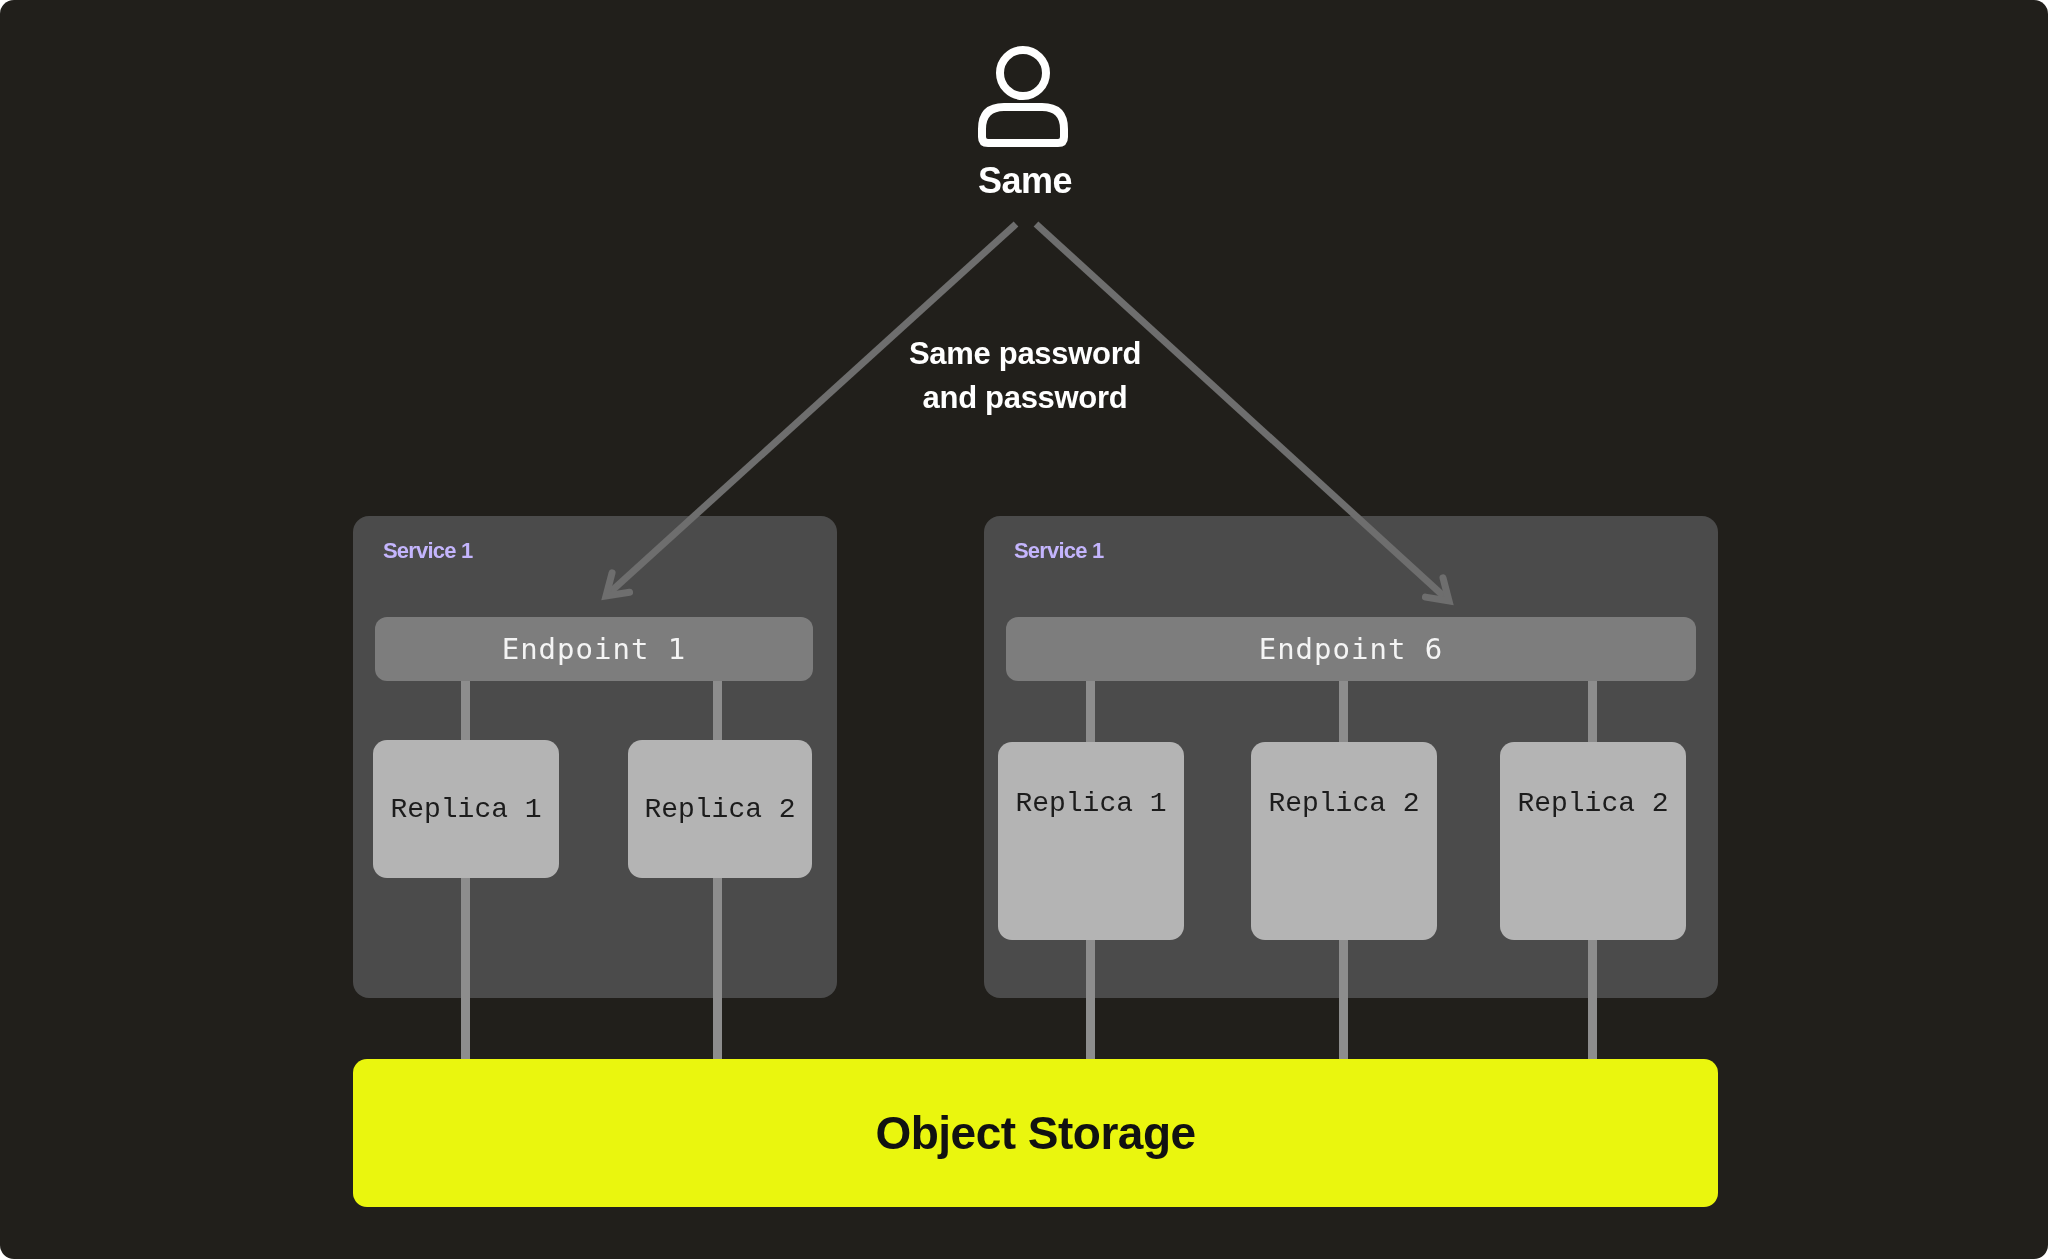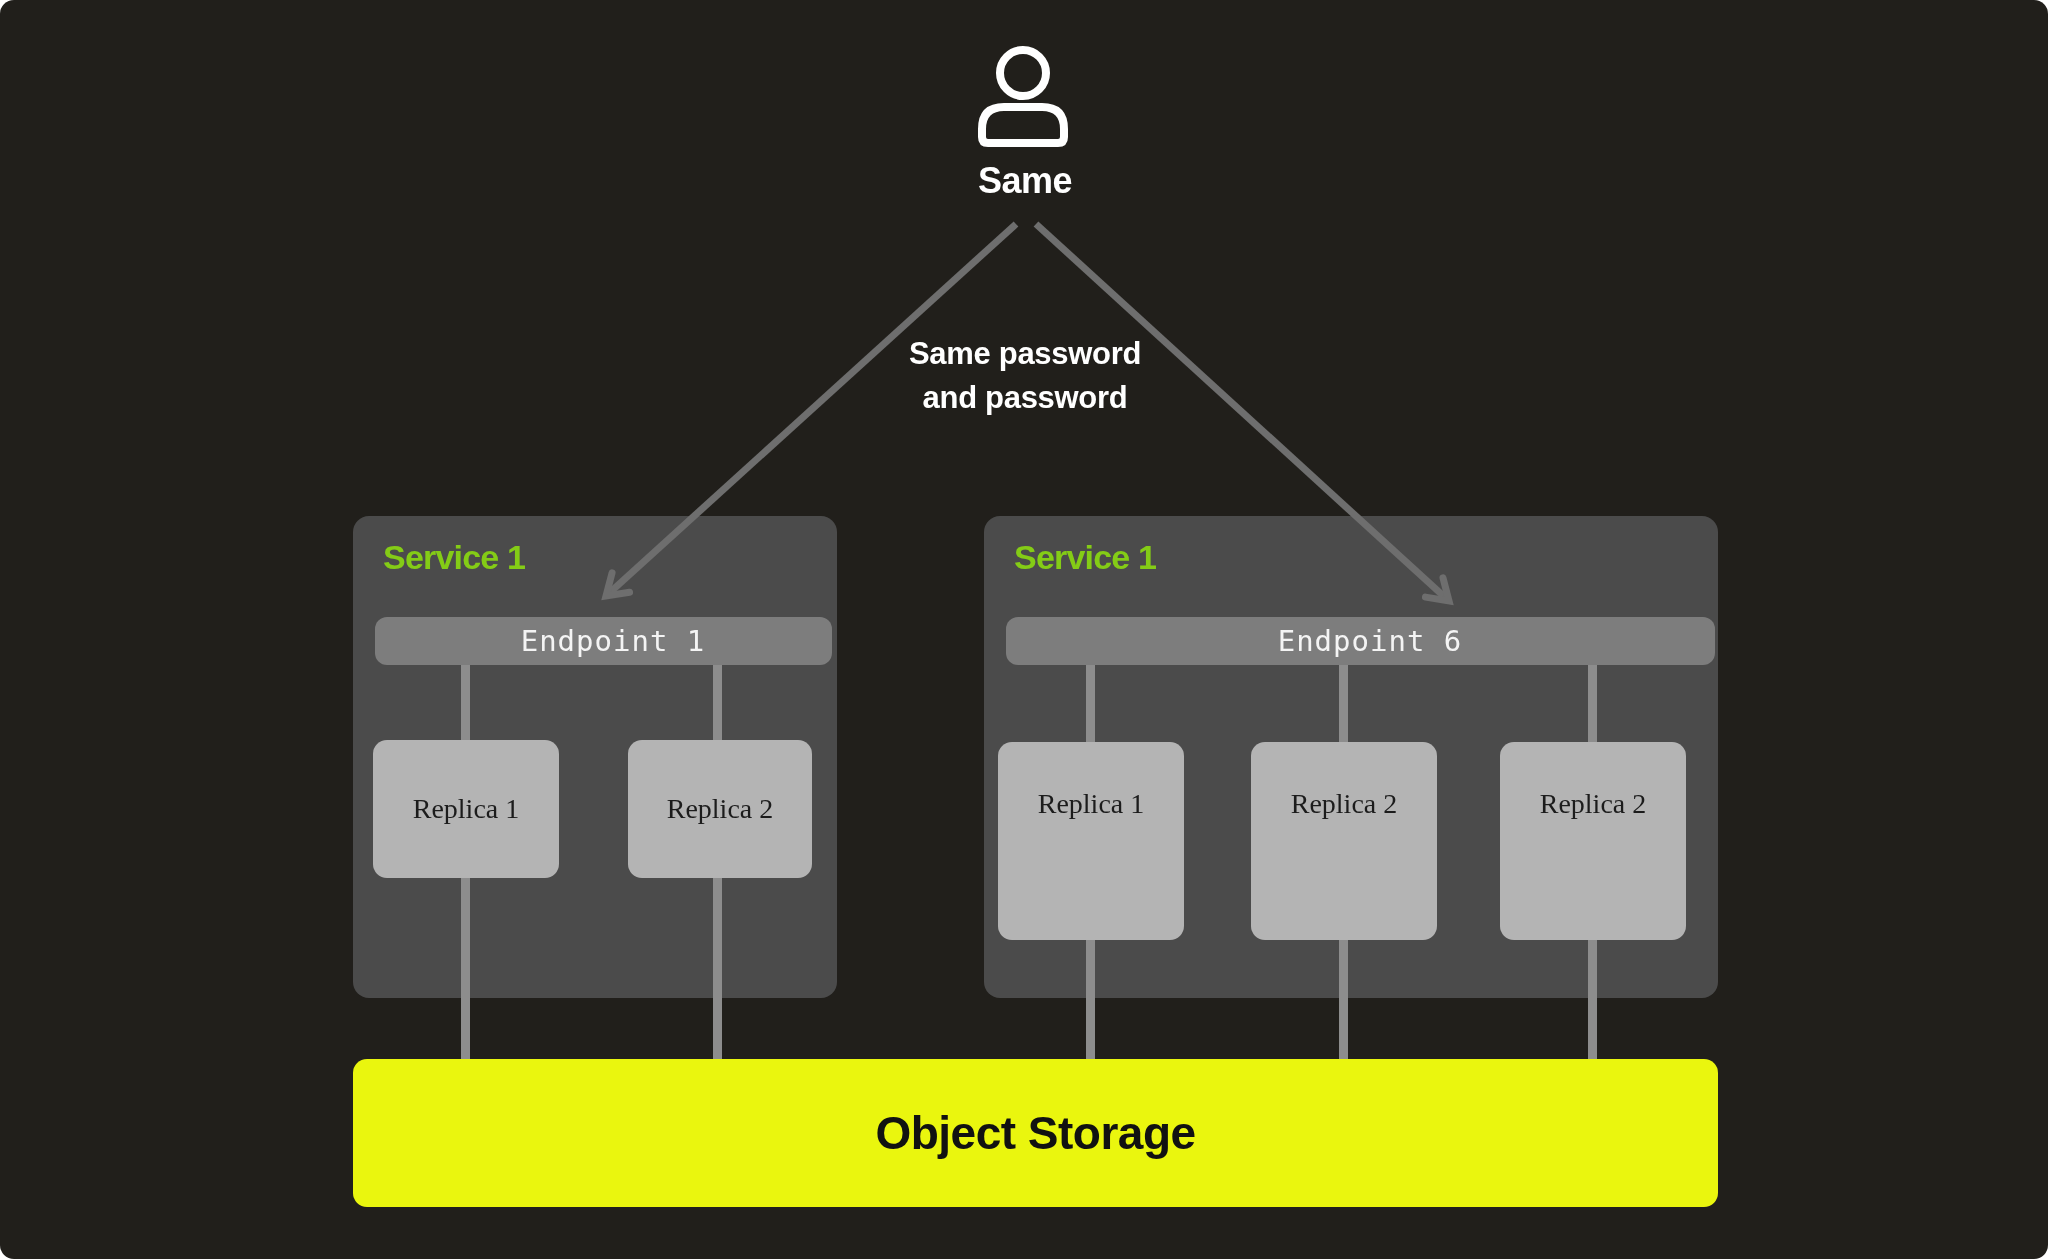--- a/index.html
+++ b/index.html
@@ -73,58 +73,57 @@
     background: #4b4b4b;
     border-radius: 16px;
   }
   .service-box.s1 { left: 353px; width: 484px; }
   .service-box.s2 { left: 984px; width: 734px; }
 
   .service-title {
     position: absolute;
     left: 30px;
     top: 22px;
-    color: #84cc16;
-    font-size: 34px;
+    color: #c4b5fd;
+    font-size: 22px;
     font-weight: bold;
     letter-spacing: -0.8px;
     z-index: 3;
   }
 
   .endpoint-bar {
     position: absolute;
     left: 22px;
     top: 101px;
-    height: 48px;
+    height: 64px;
     background: #7d7d7d;
     border-radius: 12px;
     display: flex;
     align-items: center;
     justify-content: center;
     z-index: 3;
-    padding-left: 19px;
   }
   .s1 .endpoint-bar { width: 438px; }
   .s2 .endpoint-bar { width: 690px; }
   .endpoint-label {
     color: #f4f4f4;
     font-family: "DejaVu Sans Mono", monospace;
     font-size: 29px;
     letter-spacing: 1px;
   }
 
   .replica-box {
     position: absolute;
     background: #b4b4b4;
     border-radius: 14px;
     display: flex;
     justify-content: center;
     z-index: 3;
     color: #1c1c1c;
-    font-family: Liberation Serif, serif;
+    font-family: Liberation Mono, monospace;
     font-size: 28px;
   }
   
   .s1 .replica-box { top: 224px; height: 138px; align-items: center; }
   .s1 .replica-box.r0 { left: 20px;  width: 186px; }
   .s1 .replica-box.r1 { left: 275px; width: 184px; }
   
   .s2 .replica-box { top: 226px; height: 198px; align-items: flex-start; padding-top: 46px; box-sizing: border-box; }
   .s2 .replica-box.r0 { left: 14px;  width: 186px; }
   .s2 .replica-box.r1 { left: 267px; width: 186px; }

